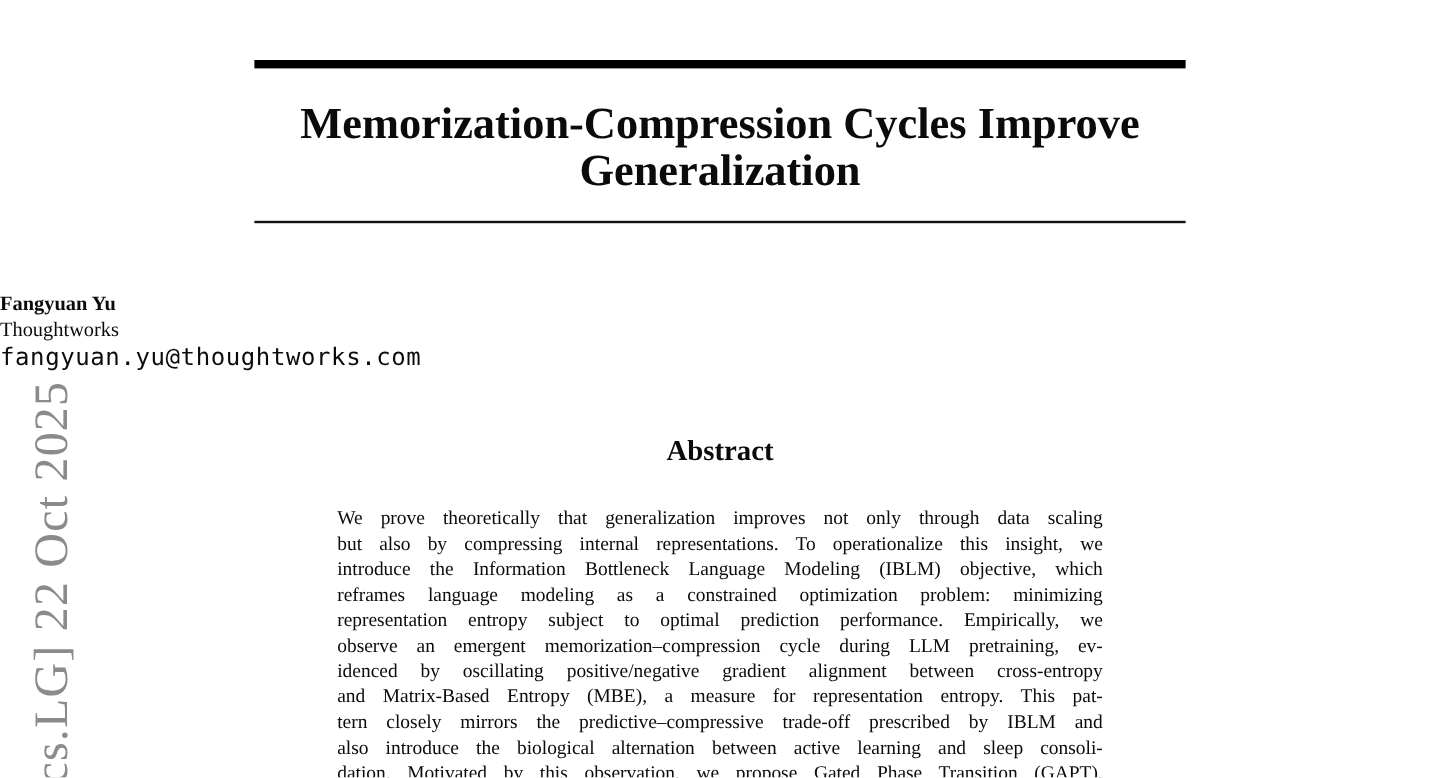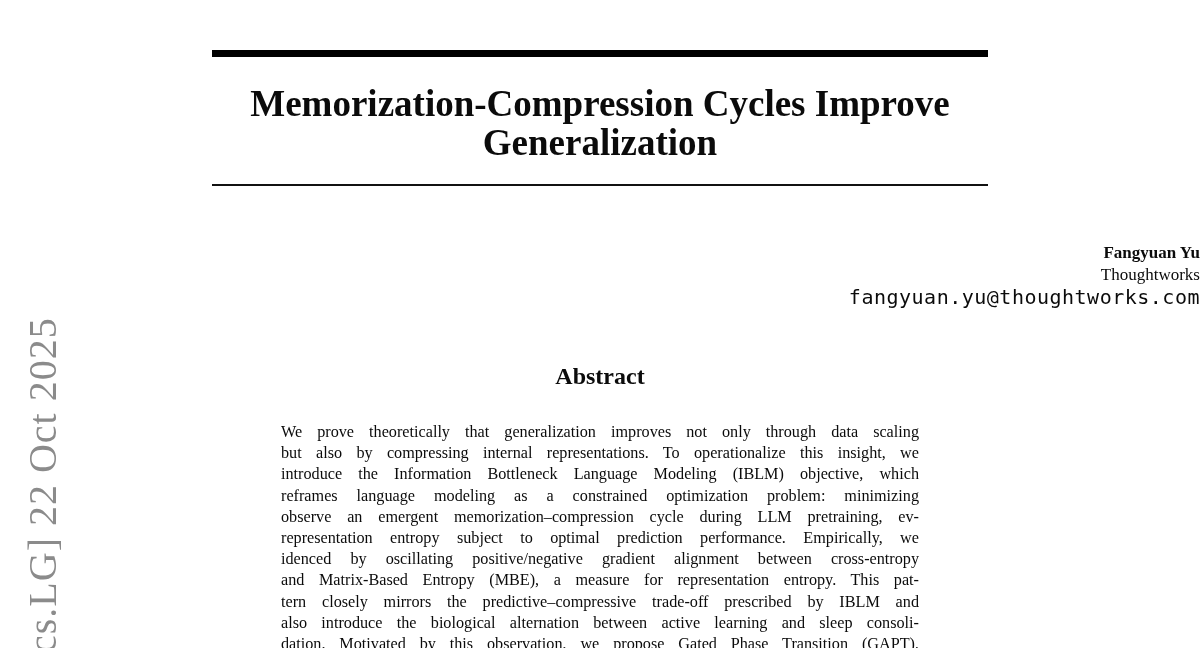--- a/index.html
+++ b/index.html
@@ -55,21 +55,21 @@
     font-size: 37px;
     line-height: 39px;
     font-weight: bold;
     color: #0b0b0b;
   }
   .author-block {
     position: absolute;
     left: 0;
     top: 242px;
     width: 1200px;
-    text-align: right;
+    text-align: left;
     font-size: 17px;
     line-height: 22px;
   }
   .author-name { font-weight: bold; }
   .author-affil { font-weight: normal; }
   .author-email {
     font-family: "DejaVu Sans Mono", "Liberation Mono", monospace;
     font-size: 20px;
     letter-spacing: 0.5px;
   }
@@ -118,22 +118,22 @@
     <div class="author-email">fangyuan.yu@thoughtworks.com</div>
   </div>
 
   <div class="abstract-heading">Abstract</div>
 
   <div class="abstract-body">
     <div class="abs-line">We prove theoretically that generalization improves not only through data scaling</div>
     <div class="abs-line">but also by compressing internal representations. To operationalize this insight, we</div>
     <div class="abs-line">introduce the Information Bottleneck Language Modeling (IBLM) objective, which</div>
     <div class="abs-line">reframes language modeling as a constrained optimization problem: minimizing</div>
+    <div class="abs-line">representation entropy subject to optimal prediction performance. Empirically, we</div>
     <div class="abs-line">observe an emergent memorization–compression cycle during LLM pretraining, ev-</div>
-    <div class="abs-line">representation entropy subject to optimal prediction performance. Empirically, we</div>
     <div class="abs-line">idenced by oscillating positive/negative gradient alignment between cross-entropy</div>
     <div class="abs-line">and Matrix-Based Entropy (MBE), a measure for representation entropy. This pat-</div>
     <div class="abs-line">tern closely mirrors the predictive–compressive trade-off prescribed by IBLM and</div>
     <div class="abs-line">also introduce the biological alternation between active learning and sleep consoli-</div>
     <div class="abs-line">dation. Motivated by this observation, we propose Gated Phase Transition (GAPT),</div>
   </div>
 
 </div>
 
 </body></html>

